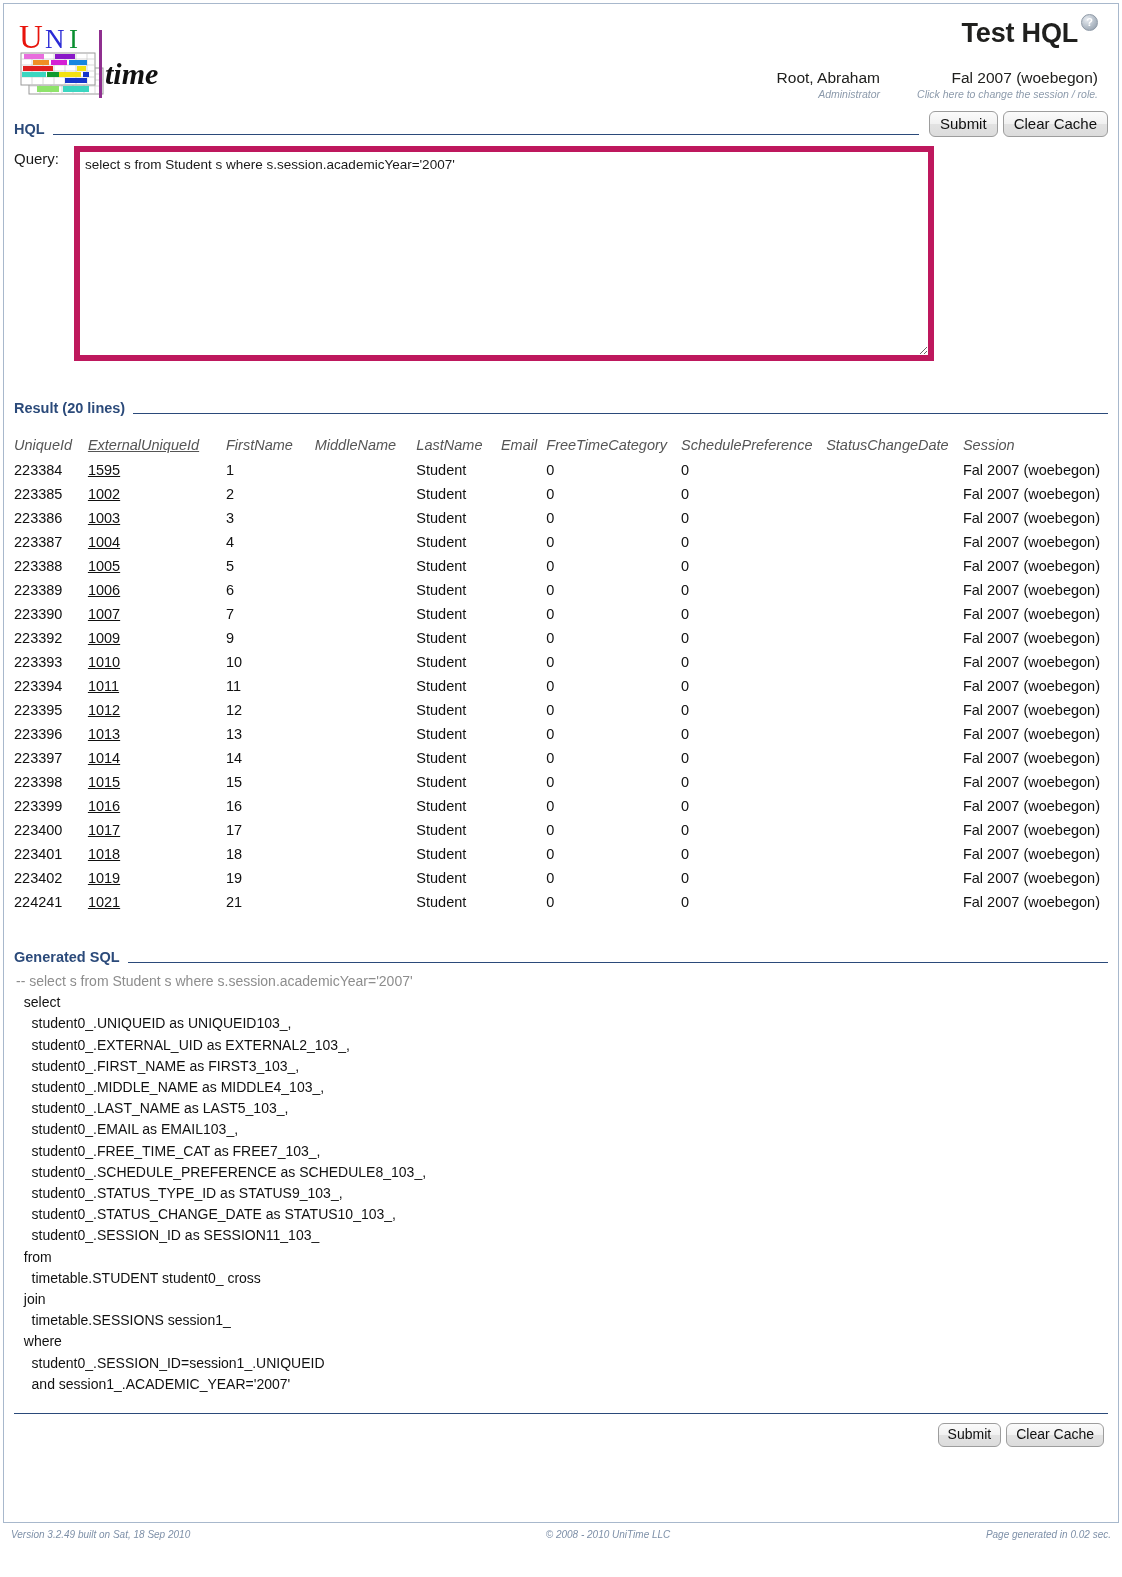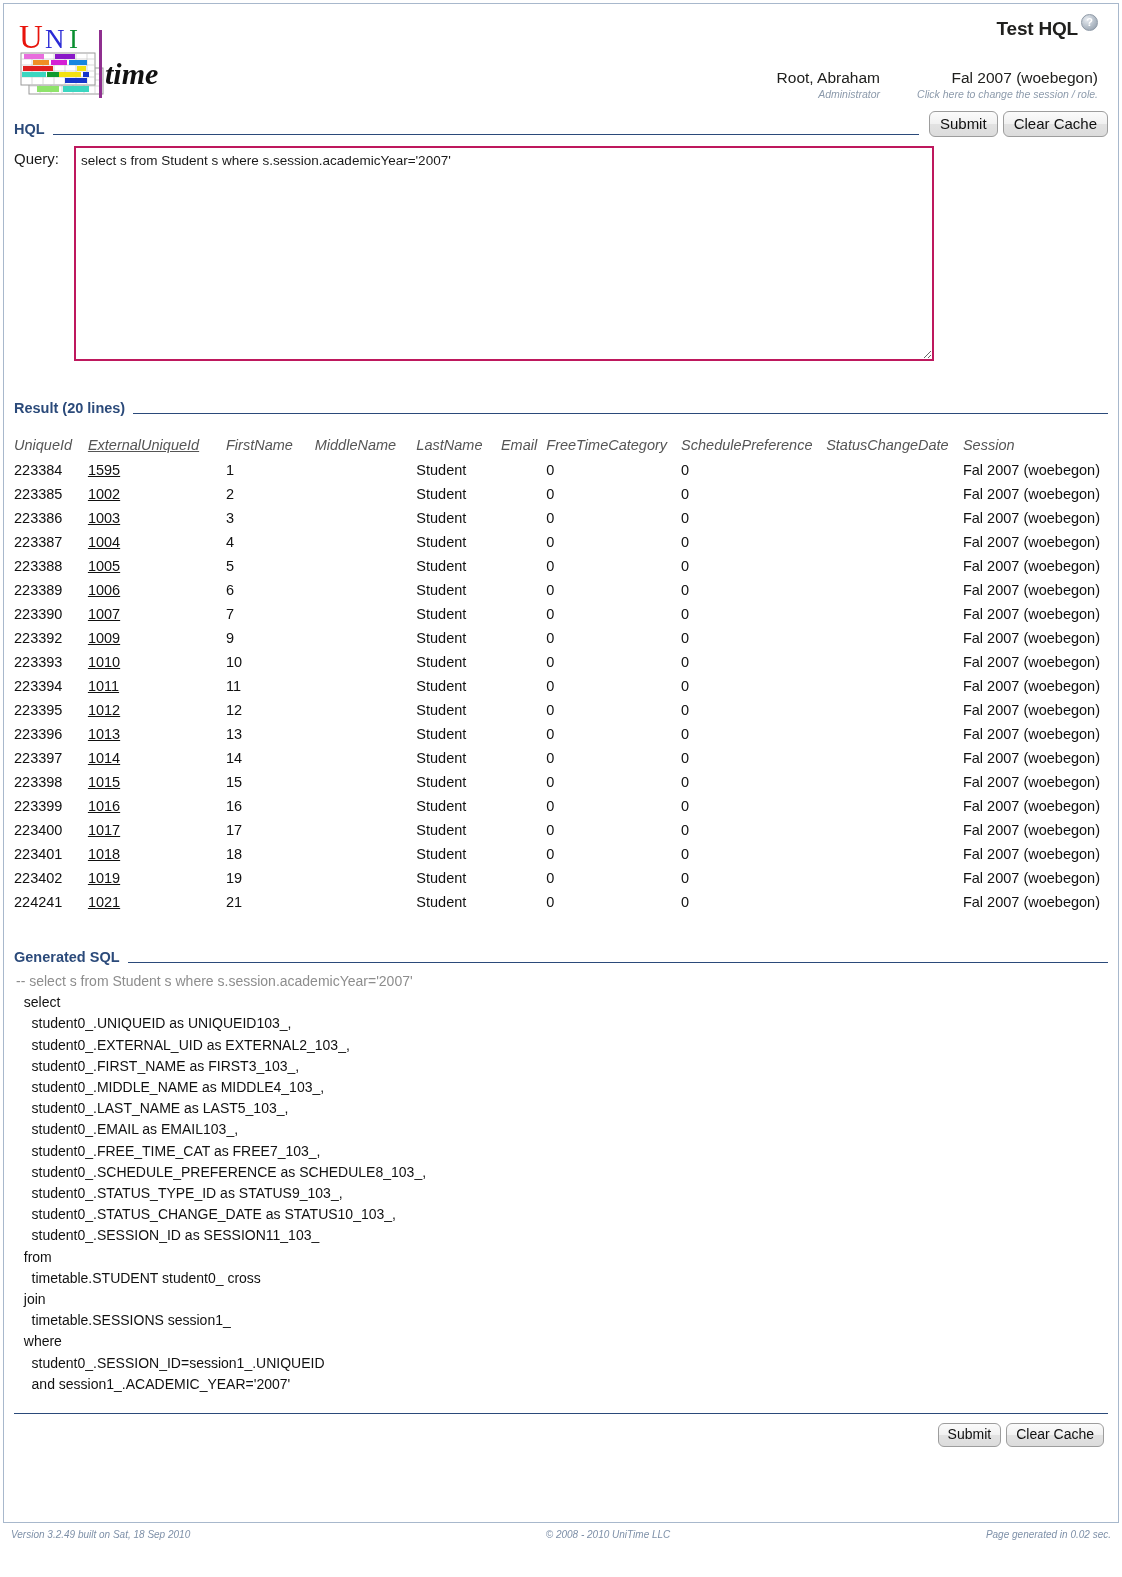--- a/index.html
+++ b/index.html
@@ -32,21 +32,21 @@
     height: 104px;
   }
   .logo {
     position: absolute;
     left: 11px; top: 12px;
     width: 150px; height: 86px;
   }
   .app-title {
     position: absolute;
     right: 40px; top: 14px;
-    font-size: 19px;
+    font-size: 27px;
     font-weight: bold;
     color: #20201e;
     letter-spacing: -0.2px;
     white-space: nowrap;
   }
   .help-badge {
     position: absolute;
     right: 20px; top: 10px;
     width: 17px; height: 17px;
     border-radius: 50%;
@@ -137,21 +137,21 @@
   .query-label {
     font-size: 15px;
     color: #1a1a1a;
     width: 60px;
     padding-top: 4px;
     text-align: left;
   }
   .query-area {
     width: 860px;
     height: 215px;
-    border: 2px solid #be185d;
+    border: 6px solid #be185d;
     background: #fff;
     font-family: "Liberation Sans", sans-serif;
     font-size: 13.5px;
     color: #1a1a1a;
     padding: 4px 5px;
     resize: both;
     overflow: auto;
     line-height: 17px;
   }
 

